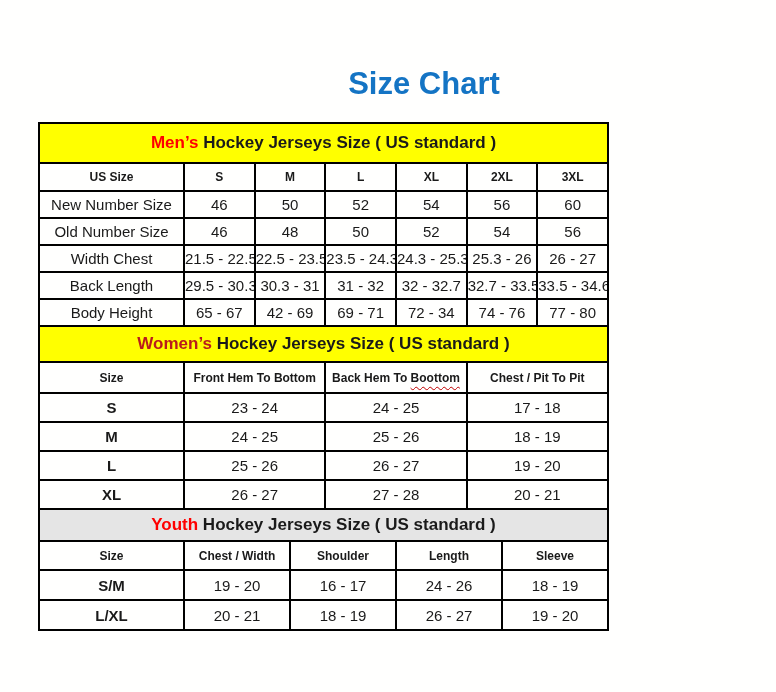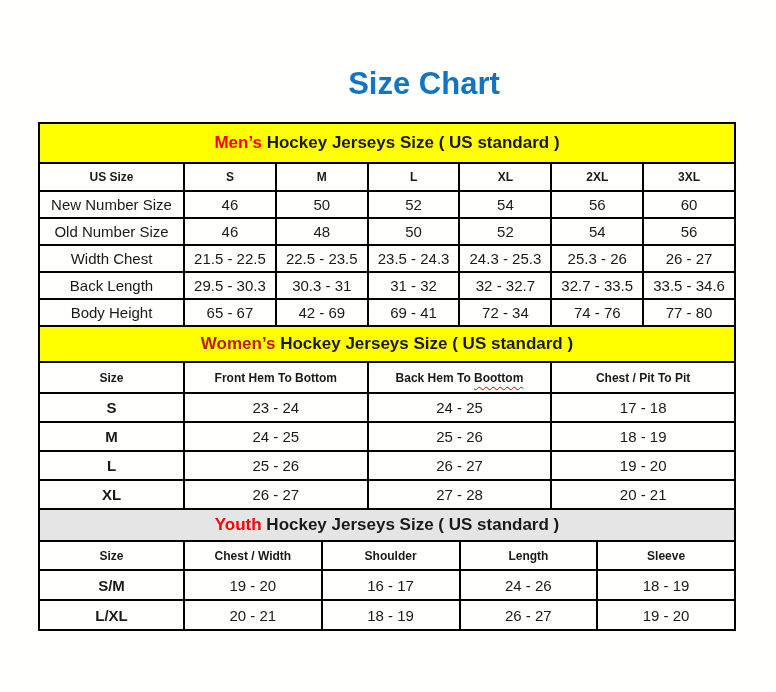--- a/index.html
+++ b/index.html
@@ -18,21 +18,21 @@
     width: 100%;
     text-align: center;
     font-size: 31px;
     font-weight: bold;
     letter-spacing: 0px;
   }
   .tables {
     position: absolute;
     left: 38px;
     top: 122px;
-    width: 698px;
+    width: 571px;
   }
   table.tbl {
     border-collapse: collapse;
     width: 100%;
     table-layout: fixed;
     margin-top: -2px;
   }
   table.tbl:first-child { margin-top: 0; }
   .tbl th, .tbl td {
     border: 2px solid #000000;
@@ -131,21 +131,21 @@
             <td>30.3 - 31</td>
             <td>31 - 32</td>
             <td>32 - 32.7</td>
             <td>32.7 - 33.5</td>
             <td>33.5 - 34.6</td>
           </tr>
           <tr class="drow">
             <td class="row-label">Body Height</td>
             <td>65 - 67</td>
             <td>42 - 69</td>
-            <td>69 - 41</td>
+            <td>69 - 71</td>
             <td>72 - 34</td>
             <td>74 - 76</td>
             <td>77 - 80</td>
           </tr>
         </tbody>
     </table>
 
     <table class="tbl tbl-womens">
       <colgroup>
           <col class="c-label">

